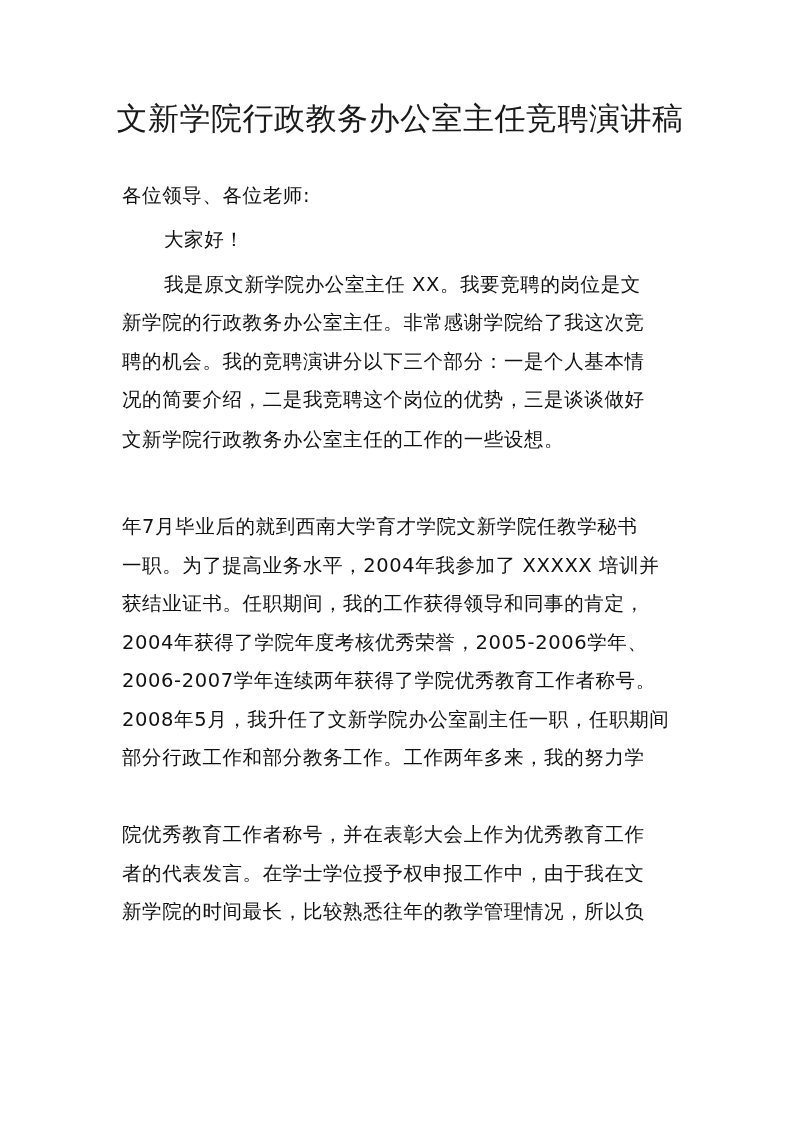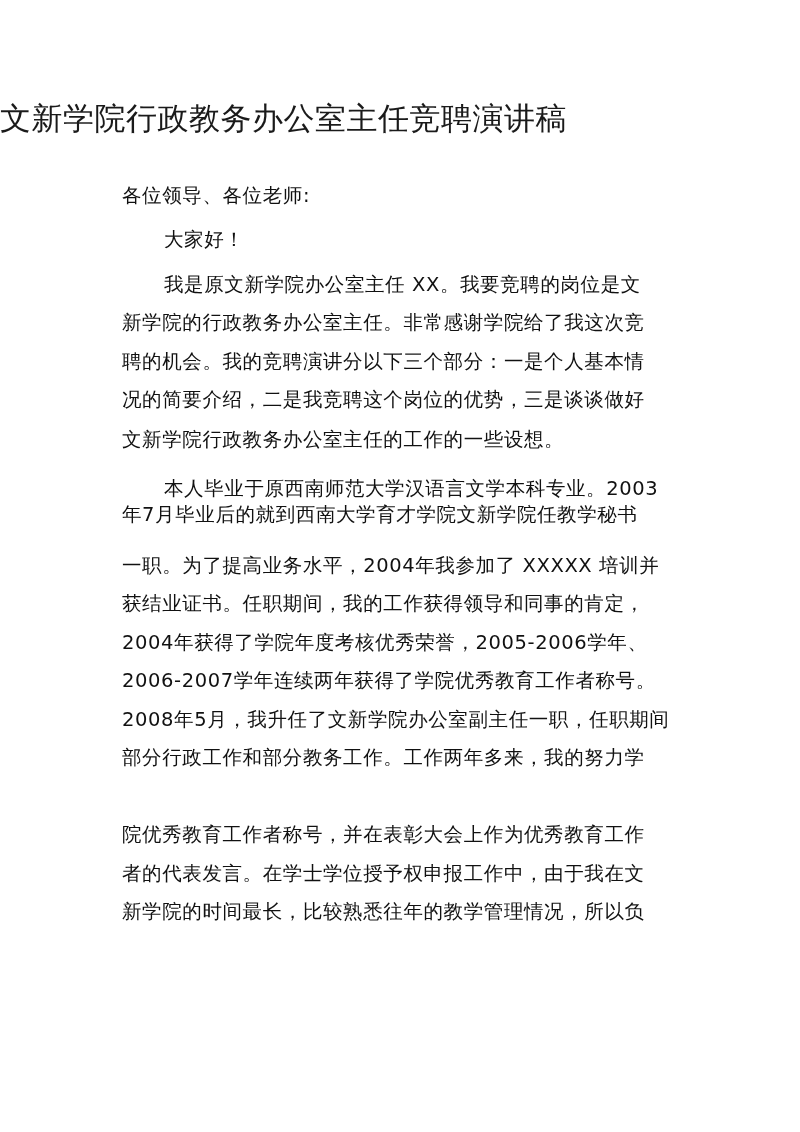--- a/index.html
+++ b/index.html
@@ -1,19 +1,19 @@
 <!DOCTYPE html>
 <html><head>
 <meta charset="utf-8">
 <style>
   html, body { margin: 0; padding: 0; background: #ffffff; }
   body { width: 800px; height: 1132px; position: relative; overflow: hidden; }
   .page { position: absolute; left: 0; top: 0; width: 800px; height: 1132px; background: #fff; }
   .title {
-    position: absolute; left: 0; top: 98px; width: 800px; text-align: left;
+    position: absolute; left: 0; top: 98px; width: 800px; text-align: center;
     font-family: Liberation Sans, sans-serif;
     font-size: 31px; color: #1a1a1a; letter-spacing: 0.5px; font-weight: normal;
   }
   .line {
     position: absolute; left: 122px; width: 560px; height: 30px; line-height: 30px;
     font-family: "DejaVu Sans", "Liberation Sans", sans-serif;
     font-size: 19.5px; font-weight: normal; color: #111; white-space: nowrap;
     letter-spacing: 0.6px;
   }
   .line.indent { left: 164px; width: 518px; }
@@ -26,22 +26,21 @@
 
   <div class="line" style="top:181px">各位领导、各位老师:</div>
   <div class="line indent" style="top:225px">大家好！</div>
 
   <div class="line indent" style="top:270px">我是原文新学院办公室主任 XX。我要竞聘的岗位是文</div>
   <div class="line" style="top:308px">新学院的行政教务办公室主任。非常感谢学院给了我这次竞</div>
   <div class="line" style="top:347px">聘的机会。我的竞聘演讲分以下三个部分：一是个人基本情</div>
   <div class="line" style="top:425px">文新学院行政教务办公室主任的工作的一些设想。</div>
   <div class="line" style="top:385px">况的简要介绍，二是我竞聘这个岗位的优势，三是谈谈做好</div>
 
-  <div class="line indent" style="top:474px">本人毕业于原西南师范大学汉语言文学本科专业。2003</div>
-  <div class="line" style="top:500px">年7月毕业后的就到西南大学育才学院文新学院任教学秘书</div>
+  <div class="line" style="top:512px">年7月毕业后的就到西南大学育才学院文新学院任教学秘书</div>
   <div class="line" style="top:551px">一职。为了提高业务水平，2004年我参加了 XXXXX 培训并</div>
   <div class="line" style="top:589px">获结业证书。任职期间，我的工作获得领导和同事的肯定，</div>
   <div class="line" style="top:628px">2004年获得了学院年度考核优秀荣誉，2005-2006学年、</div>
   <div class="line" style="top:666px">2006-2007学年连续两年获得了学院优秀教育工作者称号。</div>
   <div class="line" style="top:705px">2008年5月，我升任了文新学院办公室副主任一职，任职期间</div>
   <div class="line" style="top:743px">部分行政工作和部分教务工作。工作两年多来，我的努力学</div>
   <div class="line" style="top:820px">院优秀教育工作者称号，并在表彰大会上作为优秀教育工作</div>
   <div class="line" style="top:859px">者的代表发言。在学士学位授予权申报工作中，由于我在文</div>
   <div class="line" style="top:897px">新学院的时间最长，比较熟悉往年的教学管理情况，所以负</div>
 </div>

